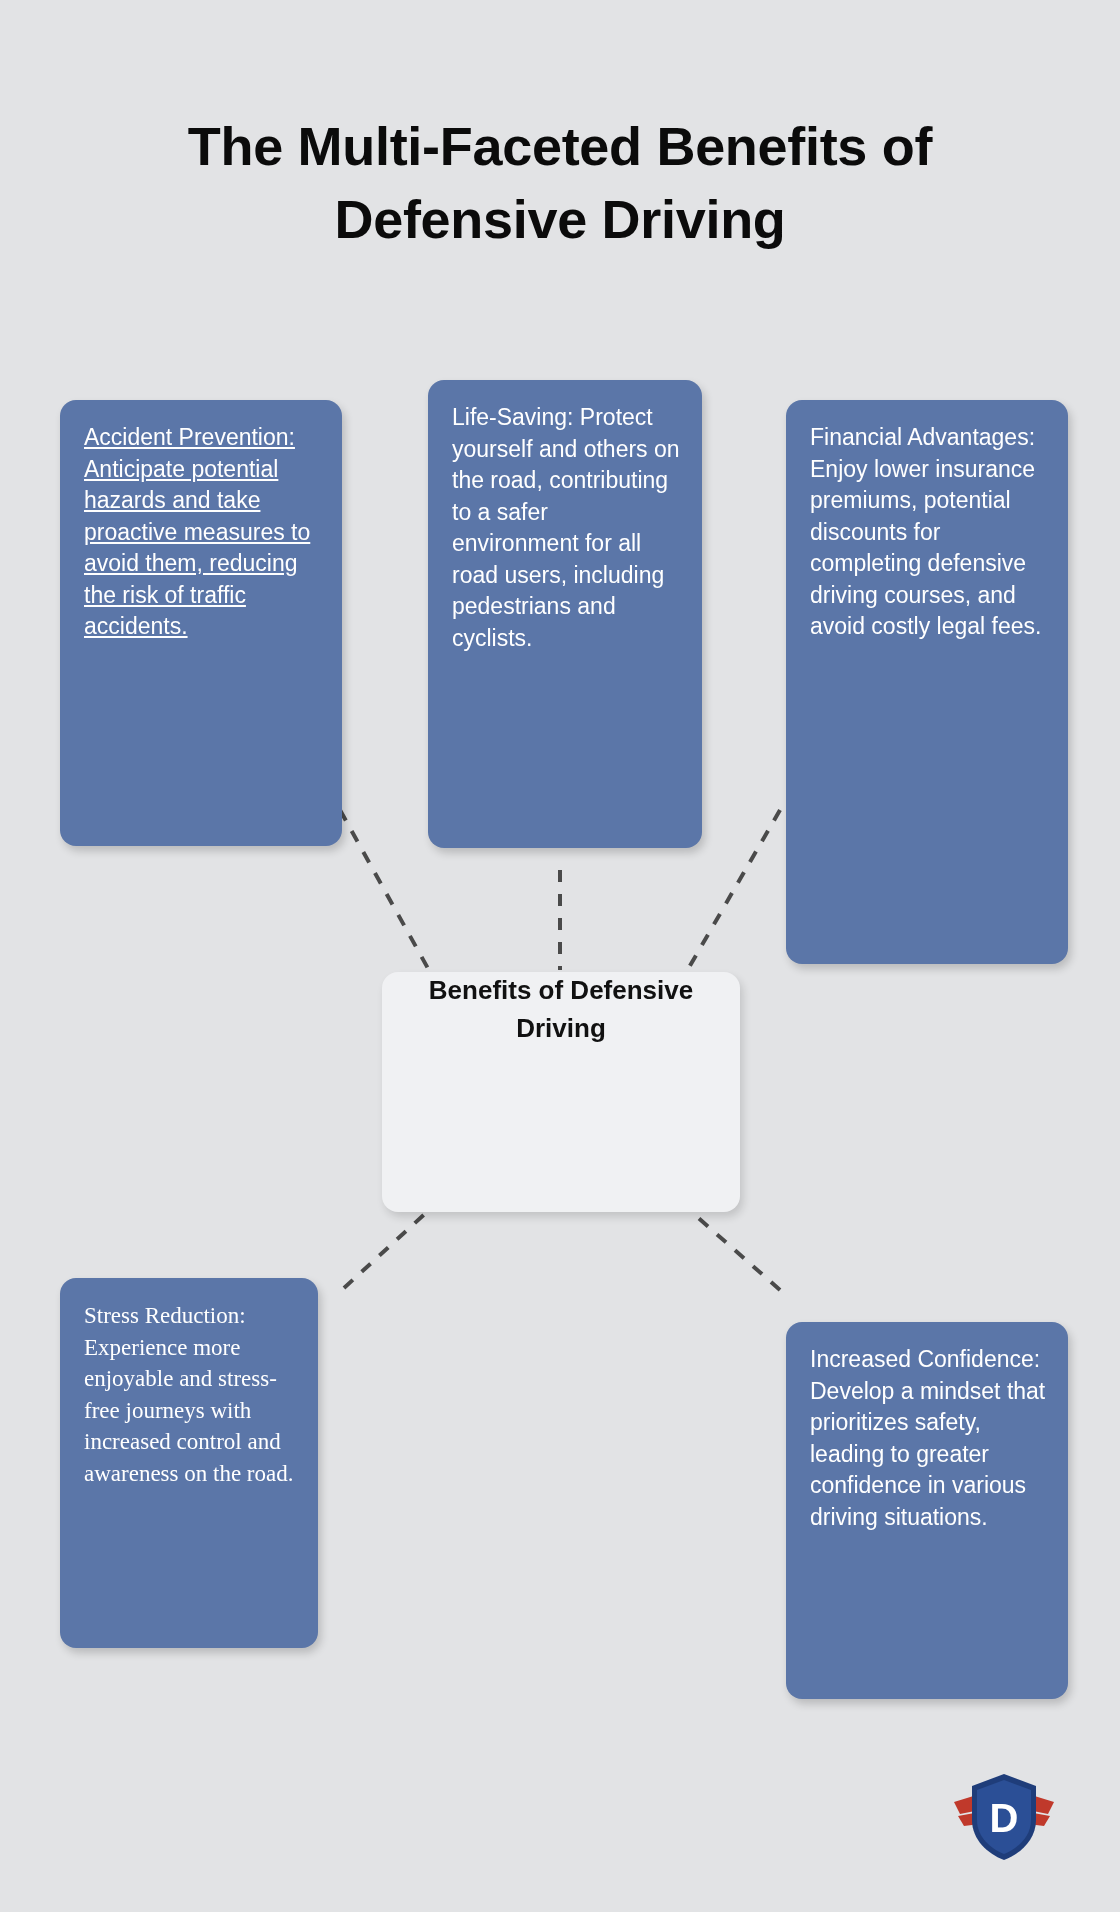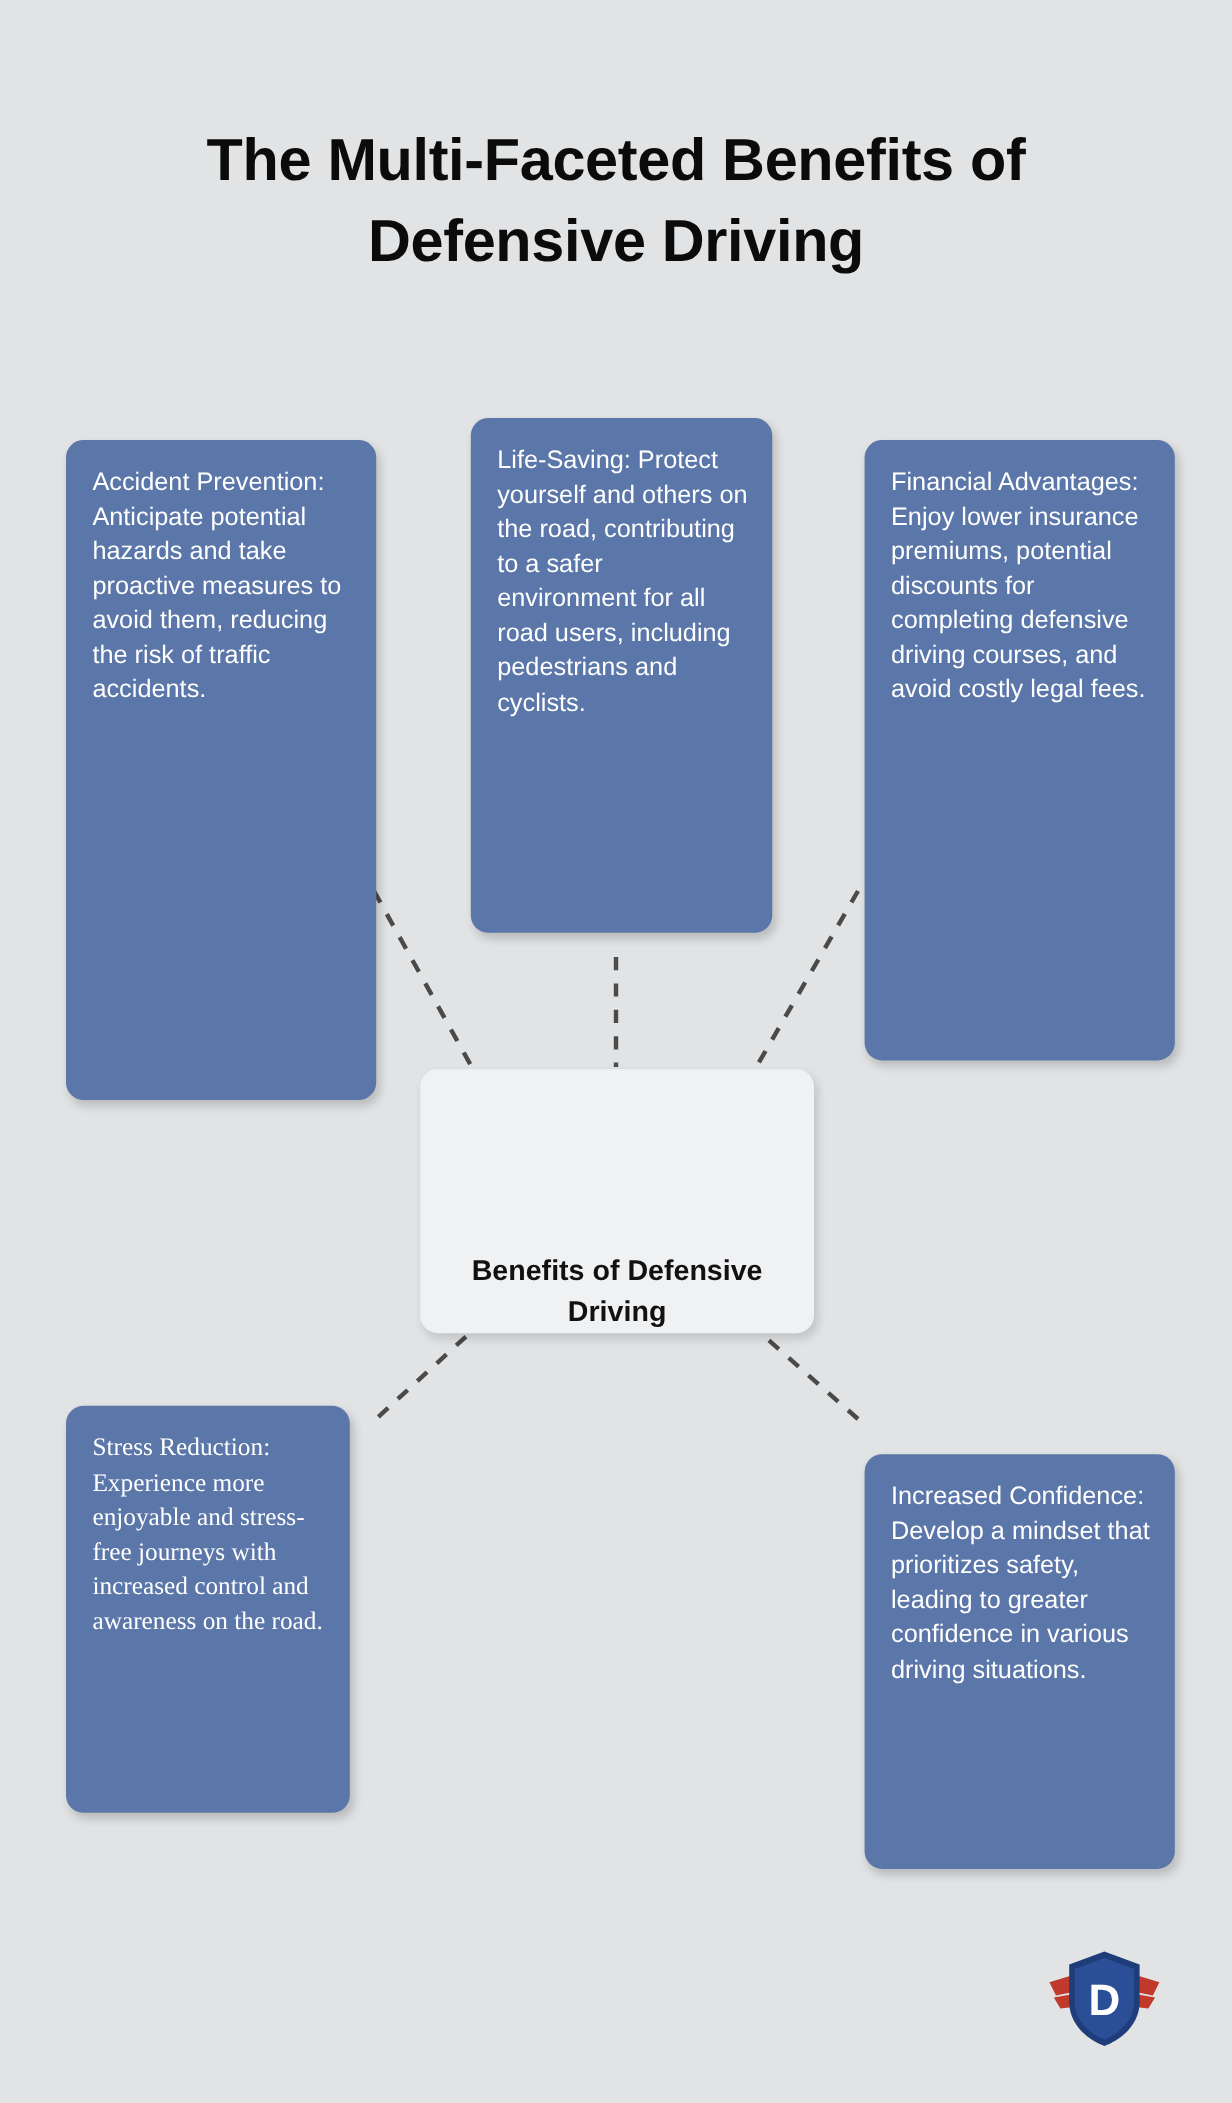--- a/index.html
+++ b/index.html
@@ -53,26 +53,26 @@
   .center-node {
     position: absolute;
     background: #f0f1f3;
     border-radius: 16px;
     box-shadow: 3px 5px 9px rgba(0,0,0,0.14);
     color: #111111;
     font-size: 26px;
     font-weight: bold;
     line-height: 1.45;
     display: flex;
-    align-items: flex-end;
+    align-items: flex-start;
     justify-content: center;
     text-align: center;
     box-sizing: border-box;
   }
-  #node0 { left: 60px;  top: 400px;  width: 282px; height: 600px; }
+  #node0 { left: 60px;  top: 400px;  width: 282px; height: 446px; text-decoration: underline; }
   #node1 { left: 428px; top: 380px;  width: 274px; height: 468px; }
   #node2 { left: 786px; top: 400px;  width: 282px; height: 564px; }
   #node3 { left: 60px;  top: 1278px; width: 258px; height: 370px; font-family: Liberation Serif, serif; }
   #node4 { left: 786px; top: 1278px; width: 282px; height: 377px; margin-top: 44px; }
   #center { left: 382px; top: 972px; width: 358px; height: 240px; }
 
   .logo {
     position: absolute;
     left: 950px;
     top: 1768px;

